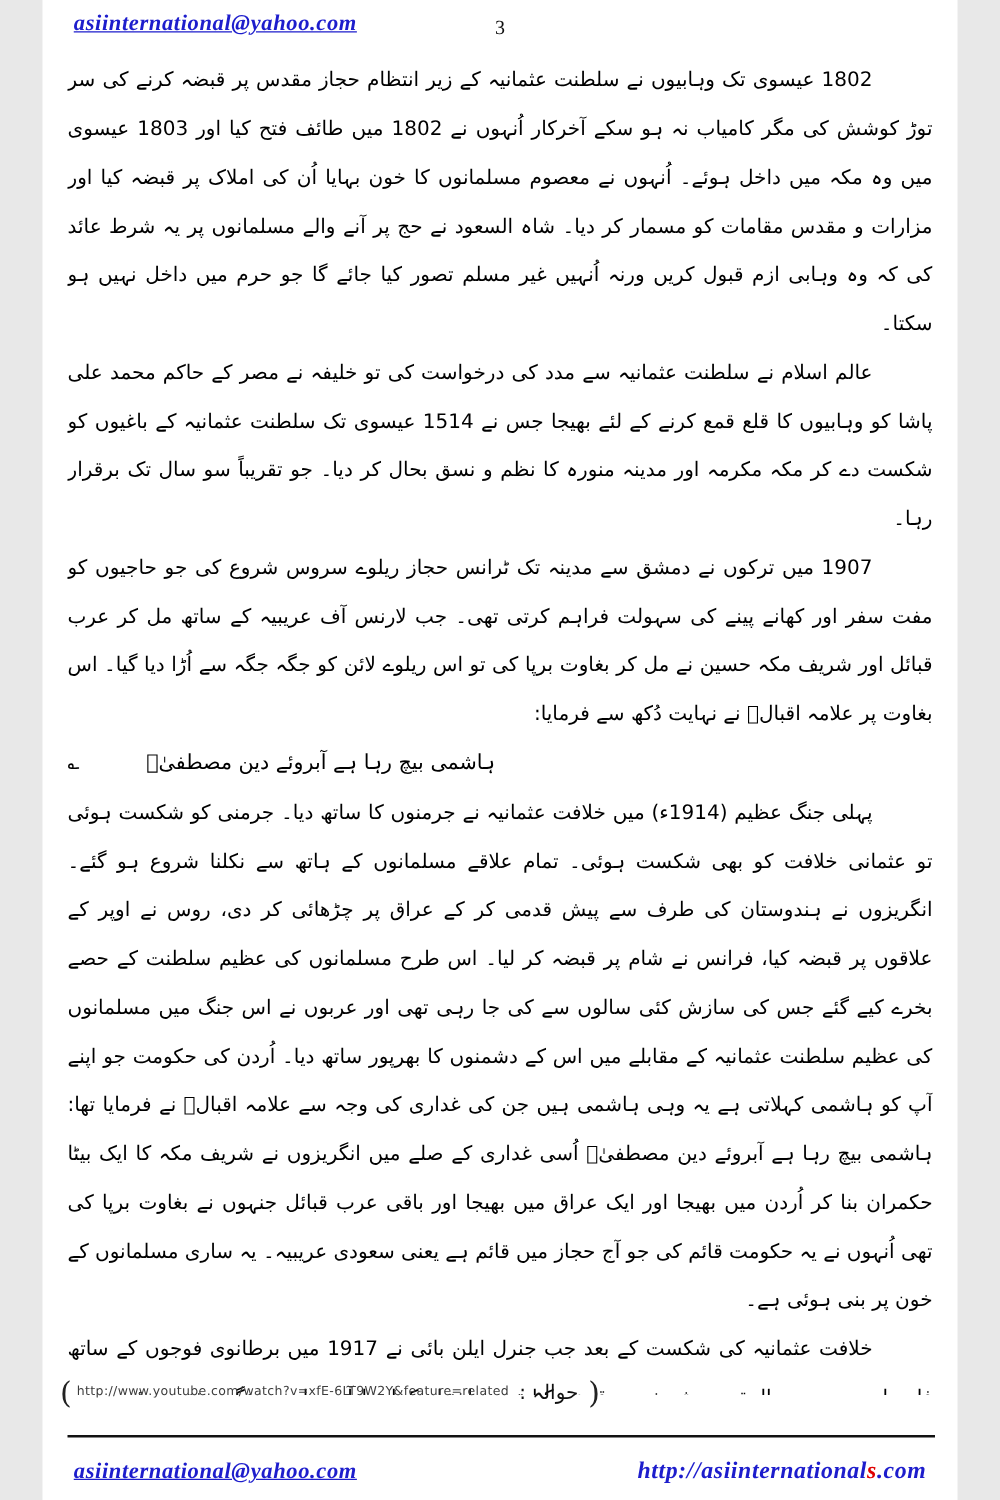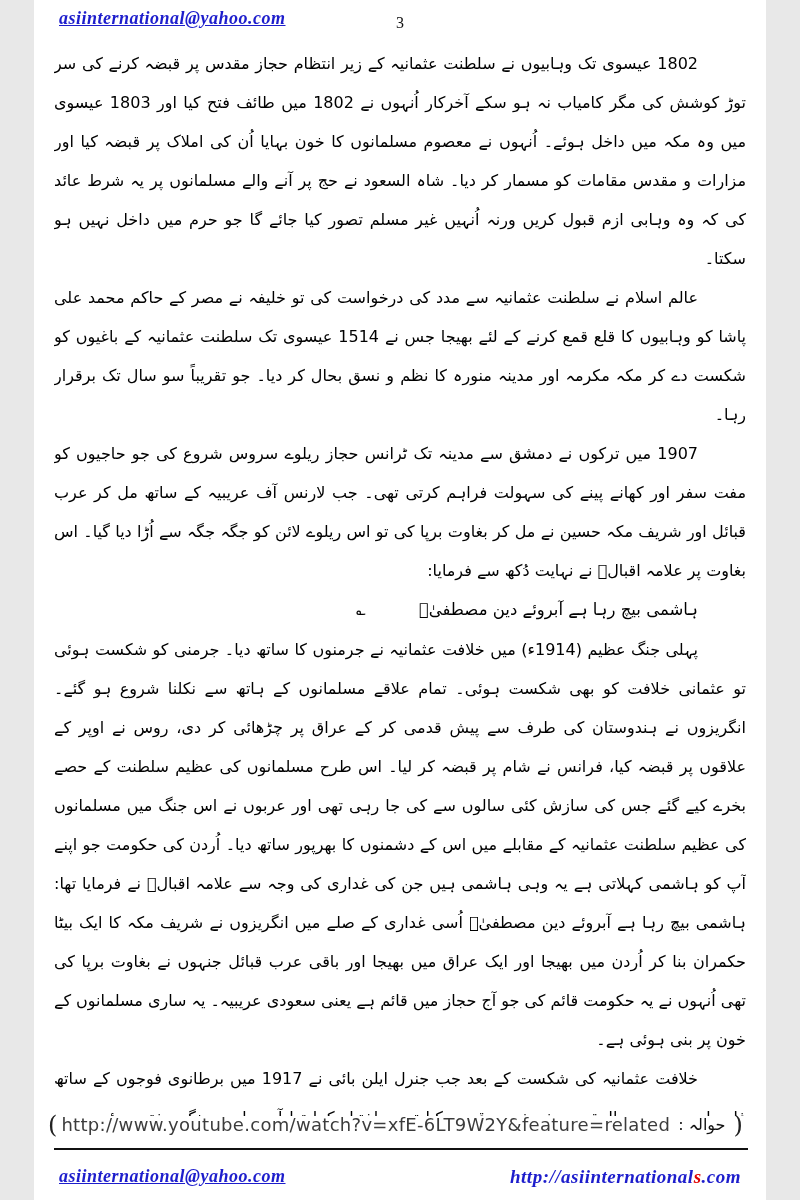--- a/index.html
+++ b/index.html
@@ -51,21 +51,21 @@
     font-size: 16px;
     line-height: 39px;
     color: #000;
   }
   .body-text p {
     margin: 0;
     text-indent: 48px;
   }
   .verse-line {
     direction: rtl;
-    text-align: right;
+    text-align: left;
     margin: 0;
     line-height: 40px;
     font-size: 16.5px;
     font-weight: 500;
   }
   .verse-line .verse-marker { margin-right: 48px; }
 
   
   .citation {
     position: absolute;
@@ -78,30 +78,30 @@
     white-space: nowrap;
   }
   .citation .paren {
     font-family: "DejaVu Serif", serif;
     font-size: 24px;
     color: #222;
     line-height: 20px;
   }
   .citation .cite-url {
     font-family: "DejaVu Sans", sans-serif;
-    font-size: 18px;
+    font-size: 10px;
     color: #3c3c3c;
     letter-spacing: 0.3px;
   }
   .citation .cite-label {
     direction: rtl;
     font-family: "DejaVu Sans", sans-serif;
     font-size: 16px;
     color: #111;
-    margin: 4px 4px;
+    margin: 15px 4px;
   }
 
   
   .footer-rule {
     position: absolute;
     left: 20px;
     right: 18px;
     bottom: 50px;
     border-top: 2px solid #111;
   }

